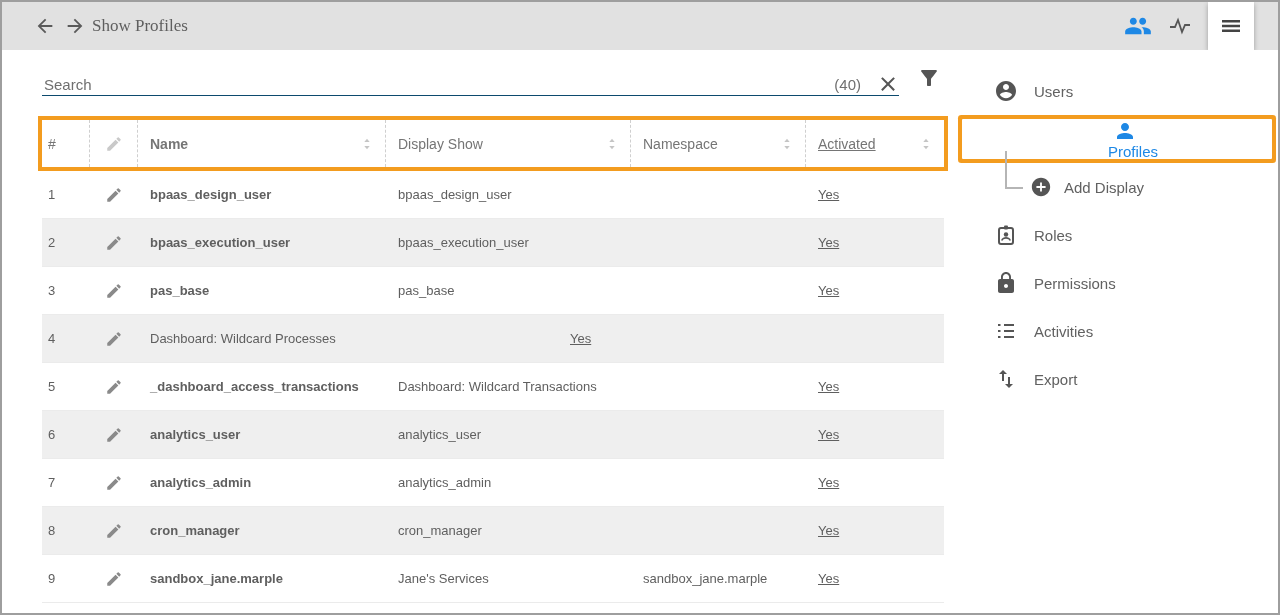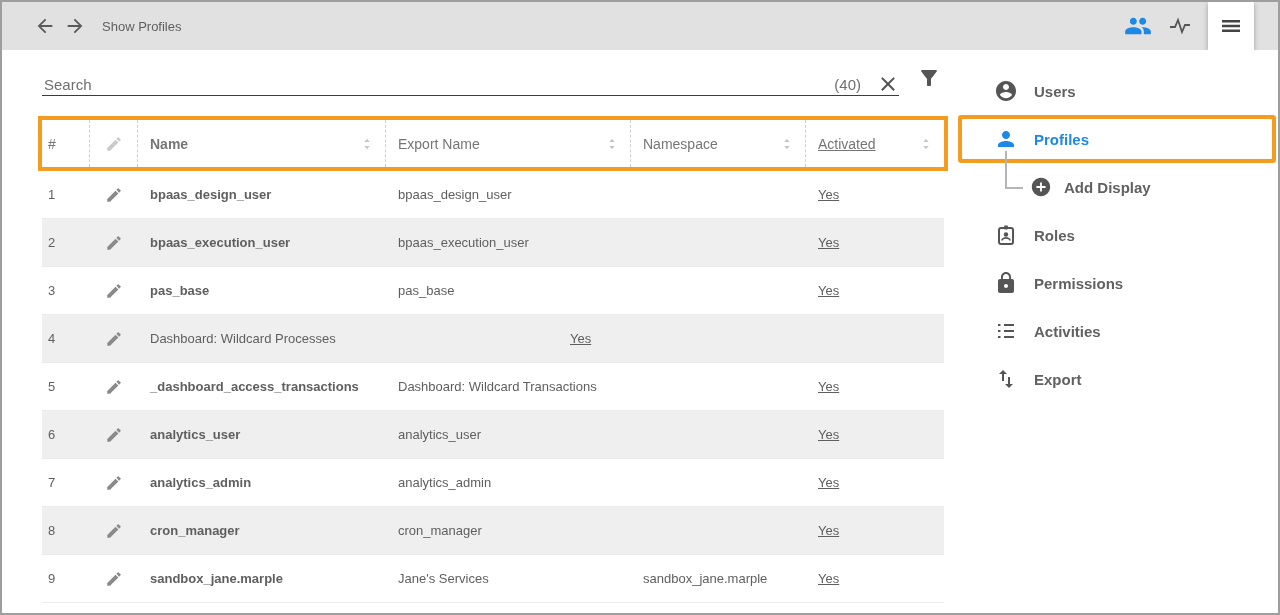--- a/index.html
+++ b/index.html
@@ -4,21 +4,21 @@
 <style>
   :root { --orange:#F39C1F; --blue:#1E88E5; }
   * { box-sizing:border-box; }
   body { margin:0; background:#fff; font-family:"Liberation Sans", sans-serif; }
   .frame { width:1280px; height:615px; border:2px solid #9e9e9e; background:#fff; overflow:hidden; display:flex; flex-direction:column; }
 
   
   .topbar { height:48px; min-height:48px; background:#e1e1e1; display:flex; align-items:center; padding-left:30px; }
   .icon-btn { background:none; border:none; padding:0; cursor:pointer; display:flex; align-items:center; justify-content:center; }
   .nav-arrow { width:26px; height:26px; color:#5a5a5a; margin-right:4px; }
-  .topbar-title { margin-left:10px; font-size:13px; color:#5f5f5f; }
+  .topbar-title { font-size:17px; color:#5f5f5f;font-family:Liberation Serif, serif; }
   .topbar-right { margin-left:auto; display:flex; align-items:center; }
   .group-icon { width:28px; height:28px; color:var(--blue); margin-right:16px; }
   .pulse-icon { width:24px; height:24px; color:#555; margin-right:16px; }
   .hamburger { width:46px; height:48px; background:#fff; box-shadow:0 2px 5px rgba(0,0,0,0.3); margin-right:24px; color:#444; }
 
   
   .content { flex:1; display:flex; background:#fff; min-height:0; }
   .main { width:956px; padding-left:40px; }
   .sidebar { flex:1; padding-top:17px; }
 
@@ -45,25 +45,25 @@
   .sort-icon { width:16px; height:16px; margin-left:auto; margin-right:10px; color:#c5c5c5; flex:none; }
   .header-pencil { width:18px; height:18px; color:#c9c9c9; }
 
   .tbody { margin-top:4px; }
   .trow { display:flex; height:48px; align-items:center; border-bottom:1px solid #ebebeb; font-size:13px; color:#5f5f5f; }
   .trow:nth-child(even) { background:#efefef; }
   .cell { display:flex; align-items:center; height:100%; overflow:hidden; white-space:nowrap; }
   .row-pencil { width:18px; height:18px; color:#8a8a8a; }
 
   
-  .side-item { height:48px; display:flex; align-items:center; padding-left:36px; cursor:pointer;font-weight:bold; }
+  .side-item { height:48px; display:flex; align-items:center; padding-left:36px; cursor:pointer; }
   .side-icon { width:24px; height:24px; margin-right:16px; color:#555; flex:none; display:flex; }
   .side-icon svg { width:100%; height:100%; }
   .side-label { font-size:15px; color:#616161; }
-  .side-item.active { height:40px; margin:4px 6px 4px 4px; padding-left:32px; box-shadow:0 0 0 4px var(--orange); border-radius:1px; }
+  .side-item.active { height:40px; margin:4px 6px 4px 4px; padding-left:32px; box-shadow:0 0 0 4px var(--orange); border-radius:1px;flex-direction:column; }
   .side-item.active .side-label { color:var(--blue); }
   .side-item.active .side-icon { color:var(--blue); }
   .side-item.sub { position:relative; padding-left:72px; }
   .side-item.sub::before { content:""; position:absolute; left:47px; top:-12px; width:16px; height:36px; border-left:2px solid #b5b5b5; border-bottom:2px solid #b5b5b5; }
   .side-item.sub .side-icon { width:22px; height:22px; margin-right:12px; }
 </style>
 </head>
 <body>
 
 <div class="frame">
@@ -148,21 +148,21 @@
           <div class="th c-name sep">
             <span>Name</span>
             <span class="sort-icon" style="display:flex">
               <svg width="16" height="16" viewBox="0 0 24 24" fill="currentColor">
                   <path d="M12 4l4 5H8z"></path>
                   <path d="M12 20l-4-5h8z"></path>
                 </svg>
             </span>
           </div>
           <div class="th c-display sep">
-            <span>Export Name</span>
+            <span>Display Show</span>
             <span class="sort-icon" style="display:flex">
               <svg width="16" height="16" viewBox="0 0 24 24" fill="currentColor">
                   <path d="M12 4l4 5H8z"></path>
                   <path d="M12 20l-4-5h8z"></path>
                 </svg>
             </span>
           </div>
           <div class="th c-namespace sep">
             <span>Namespace</span>
             <span class="sort-icon" style="display:flex">

